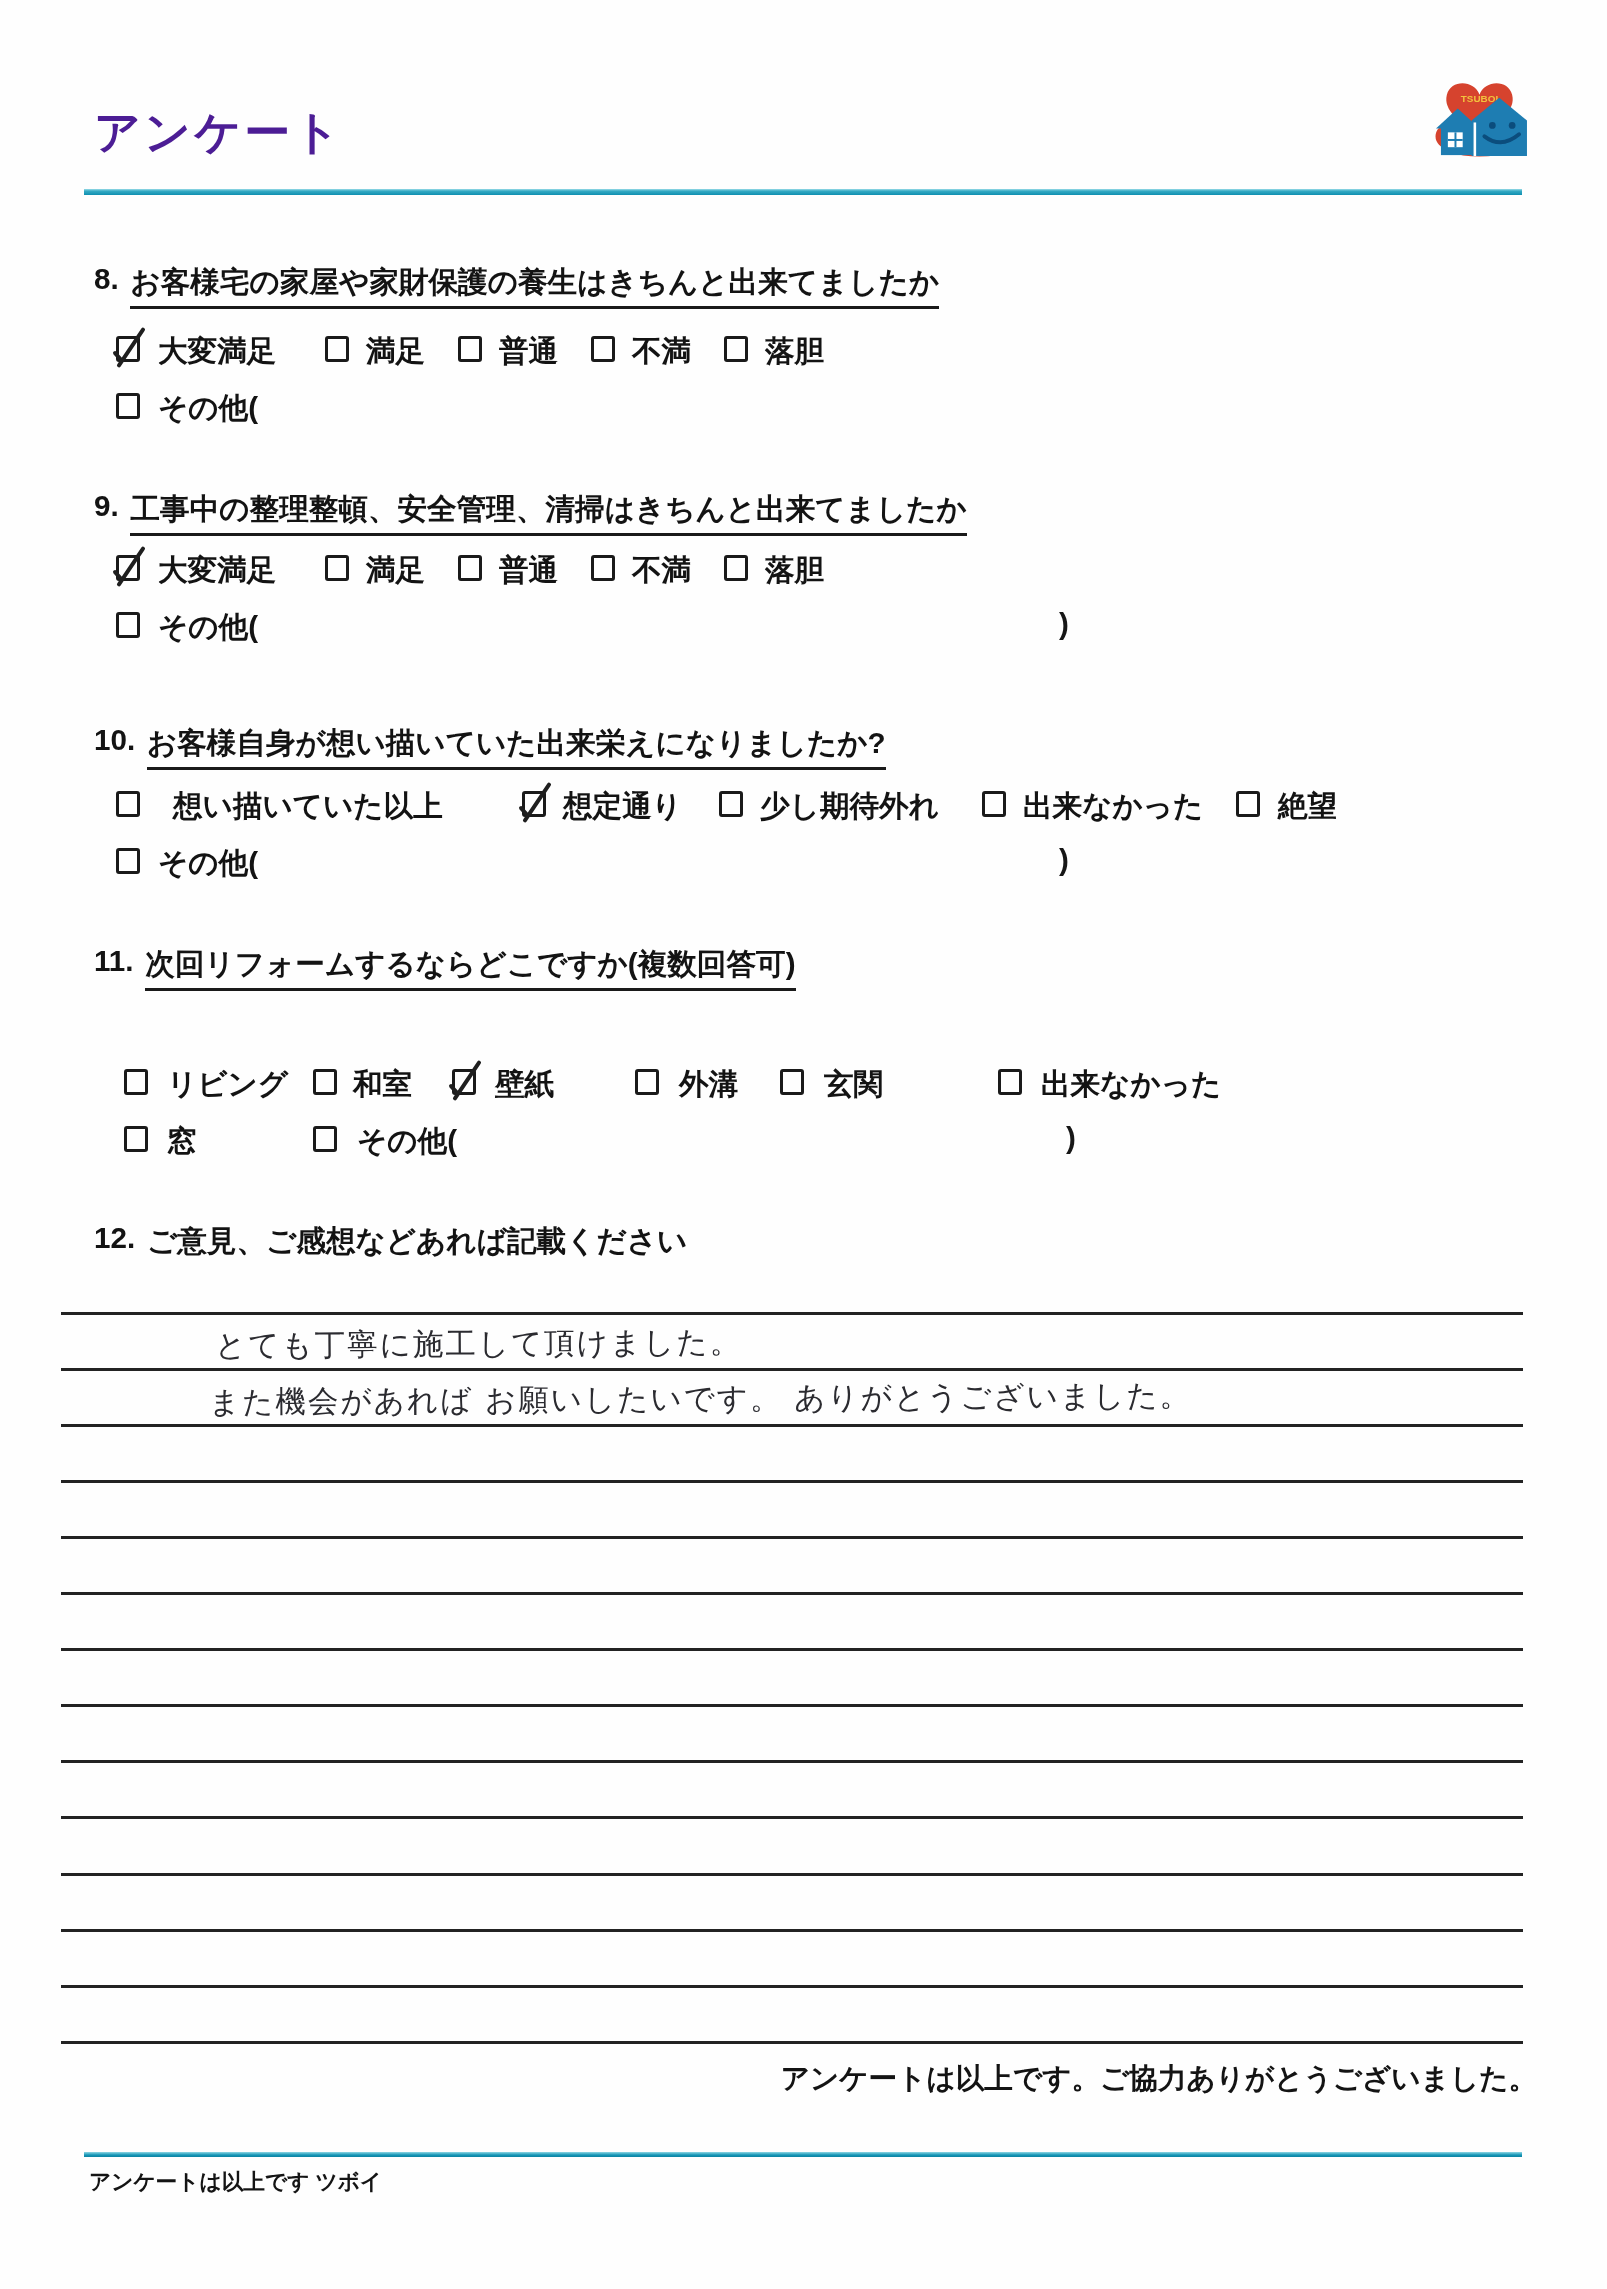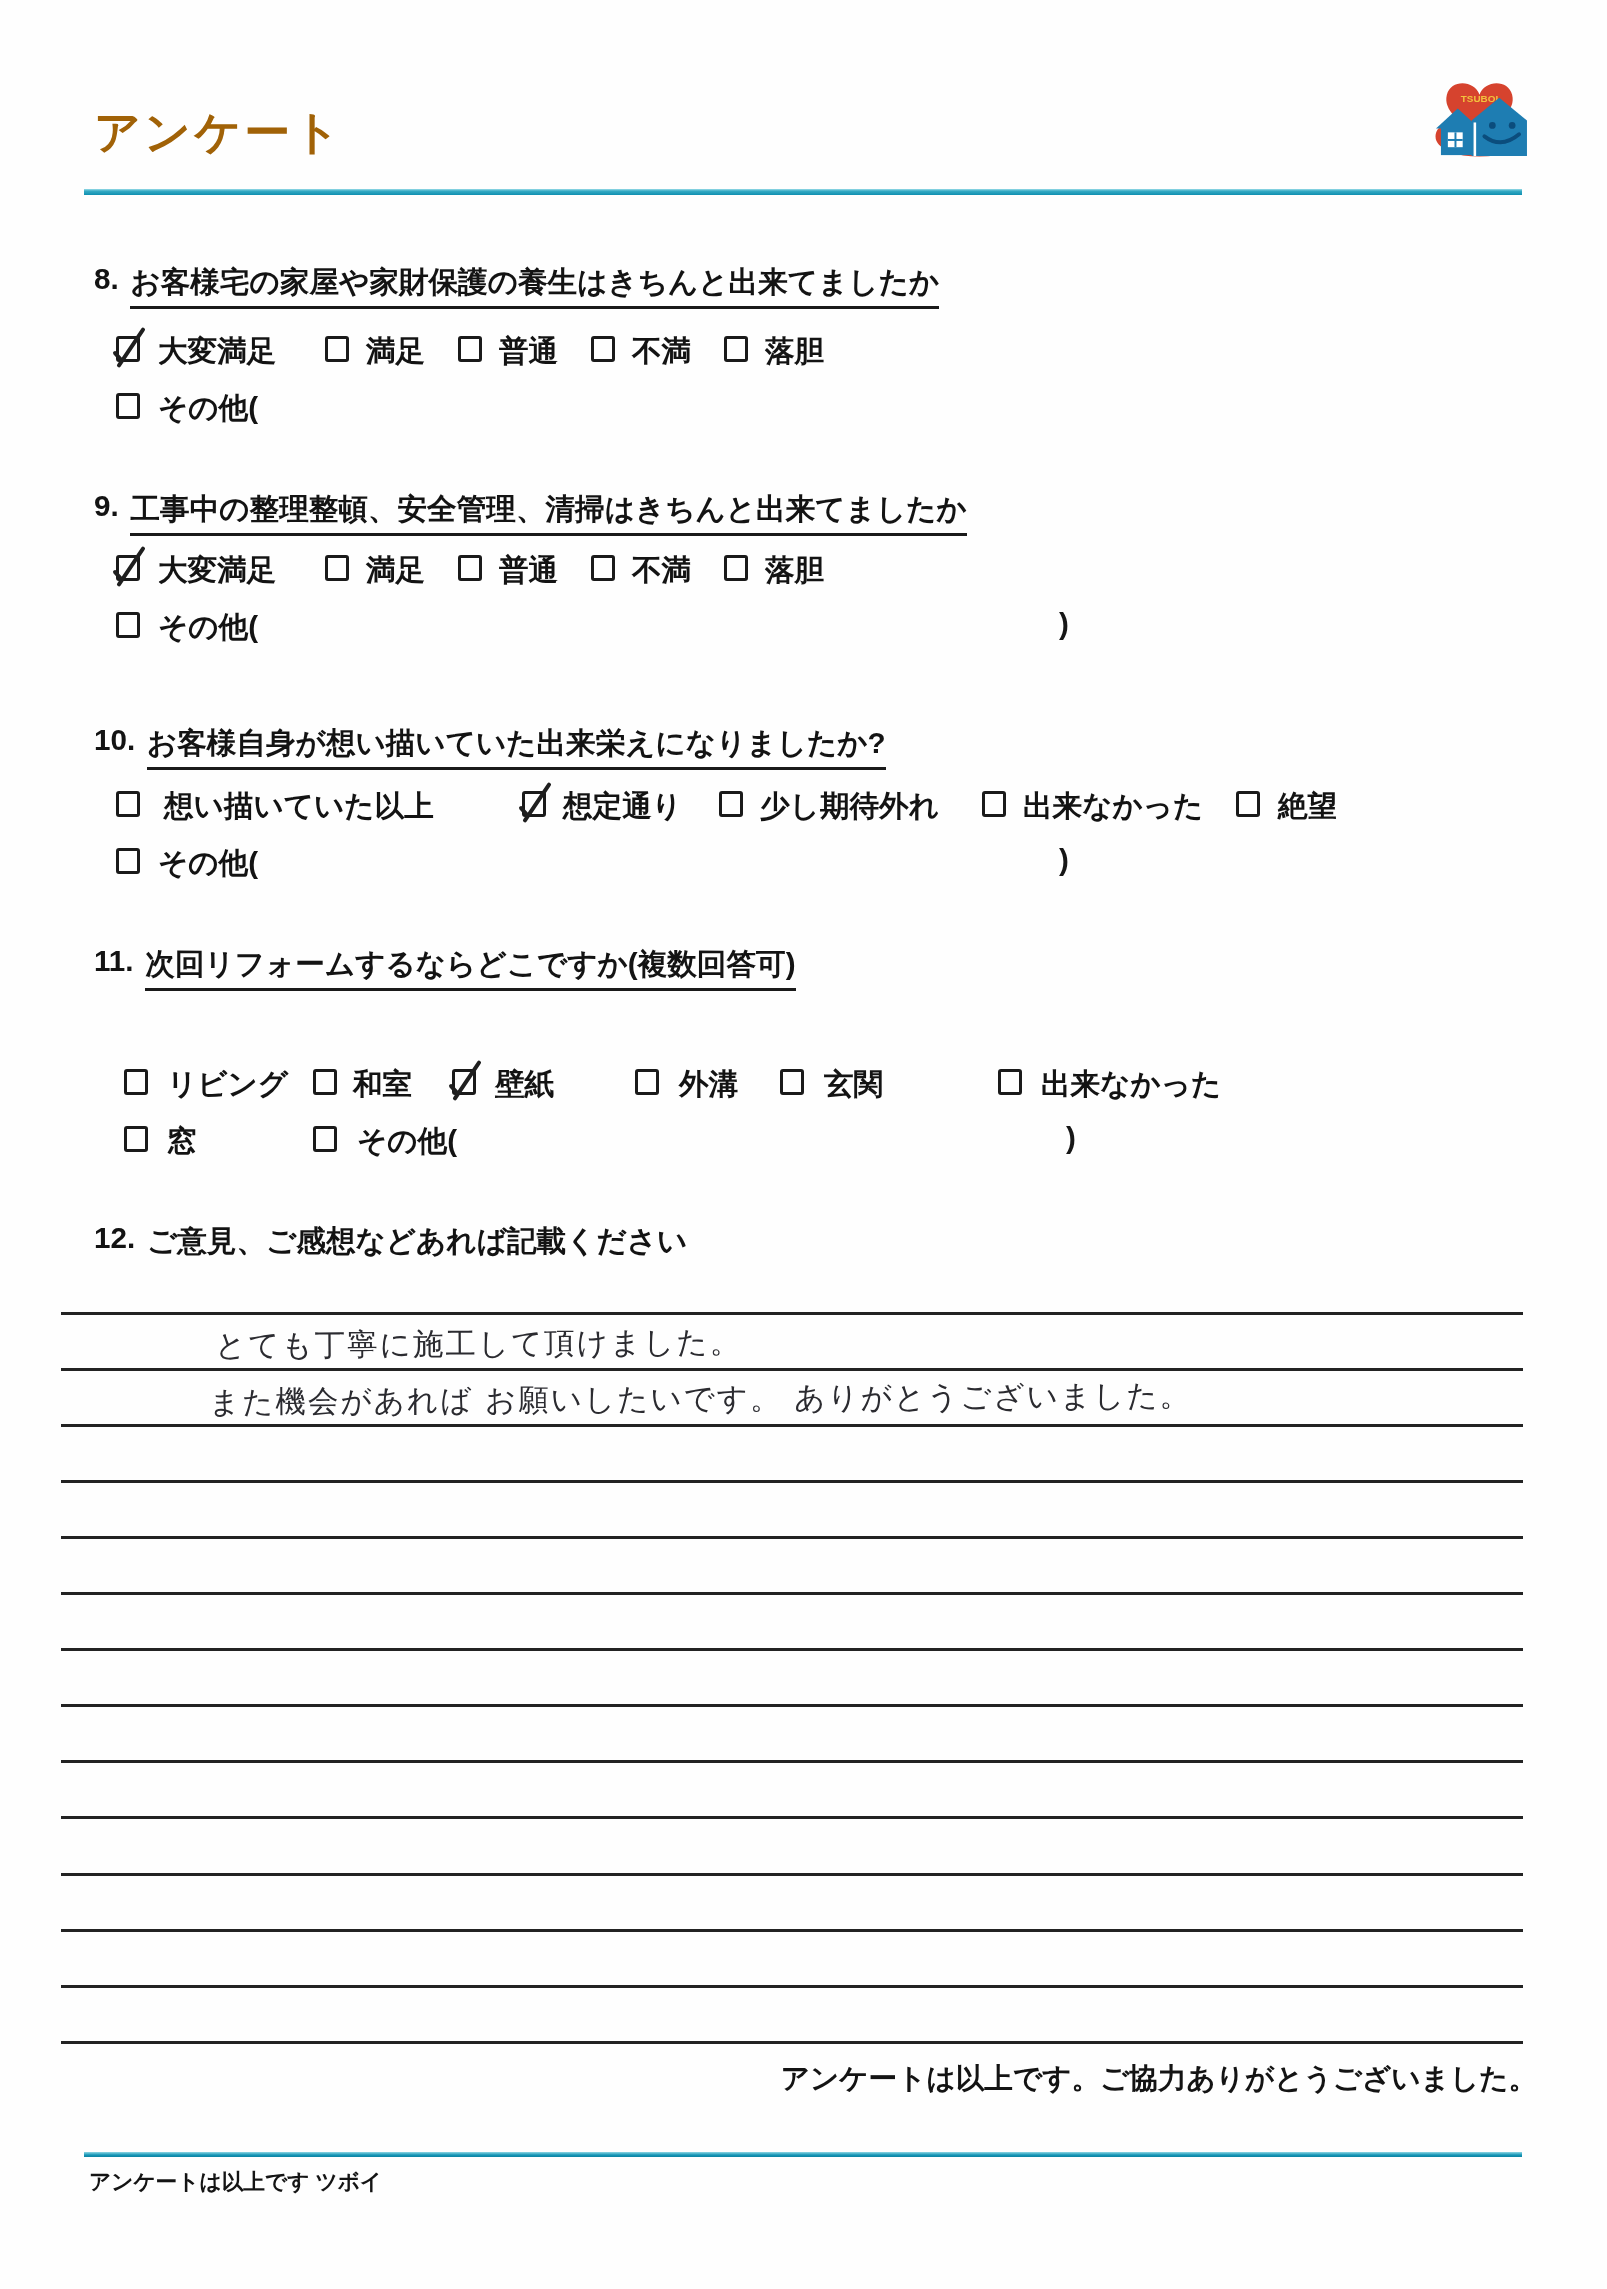--- a/index.html
+++ b/index.html
@@ -4,21 +4,21 @@
 <style>
   * { margin:0; padding:0; box-sizing:border-box; }
   html,body { background:#ffffff; }
   body { font-family:"Liberation Sans","DejaVu Sans",sans-serif; color:#161616; }
   .page {
     position:relative; width:1608px; height:2289px; background:#fefefe; overflow:hidden;
   }
   
   .doc-title {
     position:absolute; left:94px; top:102px;
-    font-size:46px; font-weight:800; letter-spacing:3px; color:#a16207;
+    font-size:46px; font-weight:800; letter-spacing:3px; color:#4c1d95;
   }
   .title-rule {
     position:absolute; left:84px; top:189px; width:1438px; height:5.9px;
     background:linear-gradient(to bottom,#9adce8 0%,#35aac4 35%,#0f8fb0 100%);
   }
   
   .logo { position:absolute; left:1430px; top:75px; width:99px; height:89px; }
   
   .qheading {
     position:absolute; left:94px; display:flex; gap:11.8px;
@@ -132,21 +132,21 @@
     <span class="olabel" style="left:158px">その他(</span>
     <span class="paren-close" style="left:1059px">)</span>
   </div>
 
   <div class="qheading" style="top:723px">
     <span class="qnum">10.</span>
     <span class="qtitle">お客様自身が想い描いていた出来栄えになりましたか?</span>
   </div>
   <div class="optrow" style="top:786px">
     <span class="cb" style="left:116px"></span>
-    <span class="olabel" style="left:164px">想い描いていた以上</span>
+    <span class="olabel" style="left:173px">想い描いていた以上</span>
     <span class="cb checked" style="left:522px"></span>
     <span class="olabel" style="left:563px">想定通り</span>
     <span class="cb" style="left:719px"></span>
     <span class="olabel" style="left:760px">少し期待外れ</span>
     <span class="cb" style="left:982px"></span>
     <span class="olabel" style="left:1023px">出来なかった</span>
     <span class="cb" style="left:1236px"></span>
     <span class="olabel" style="left:1278px">絶望</span>
   </div>
   <div class="optrow" style="top:843px">

